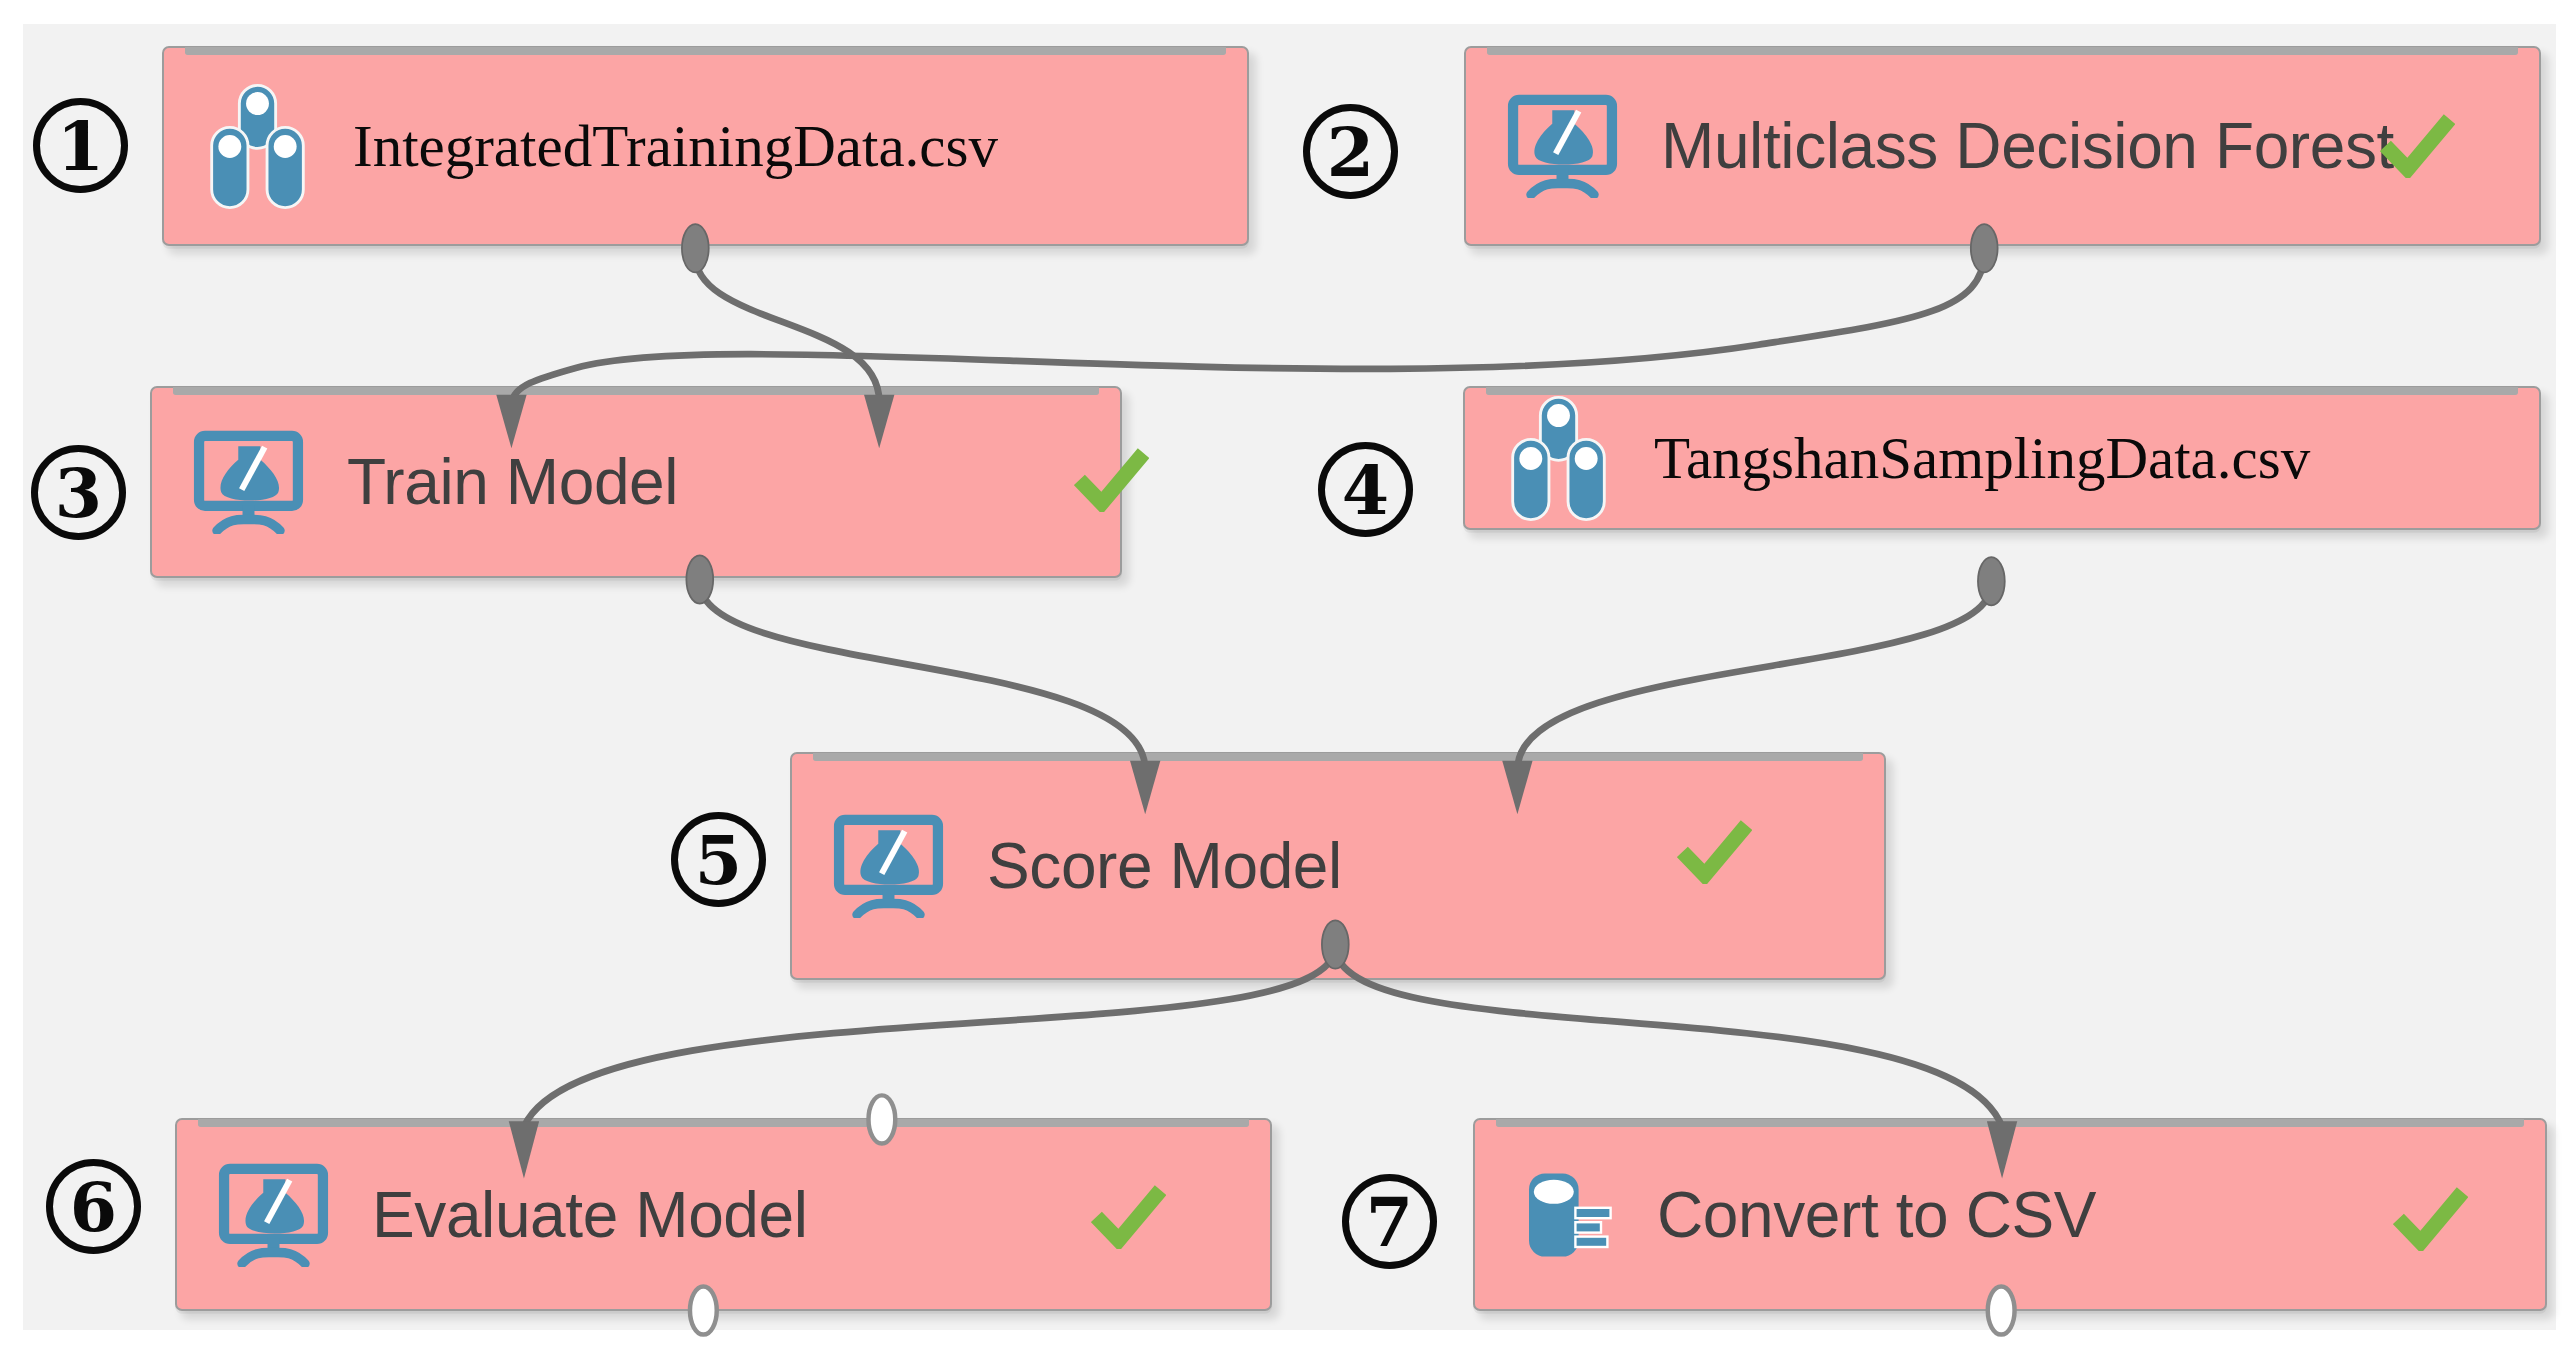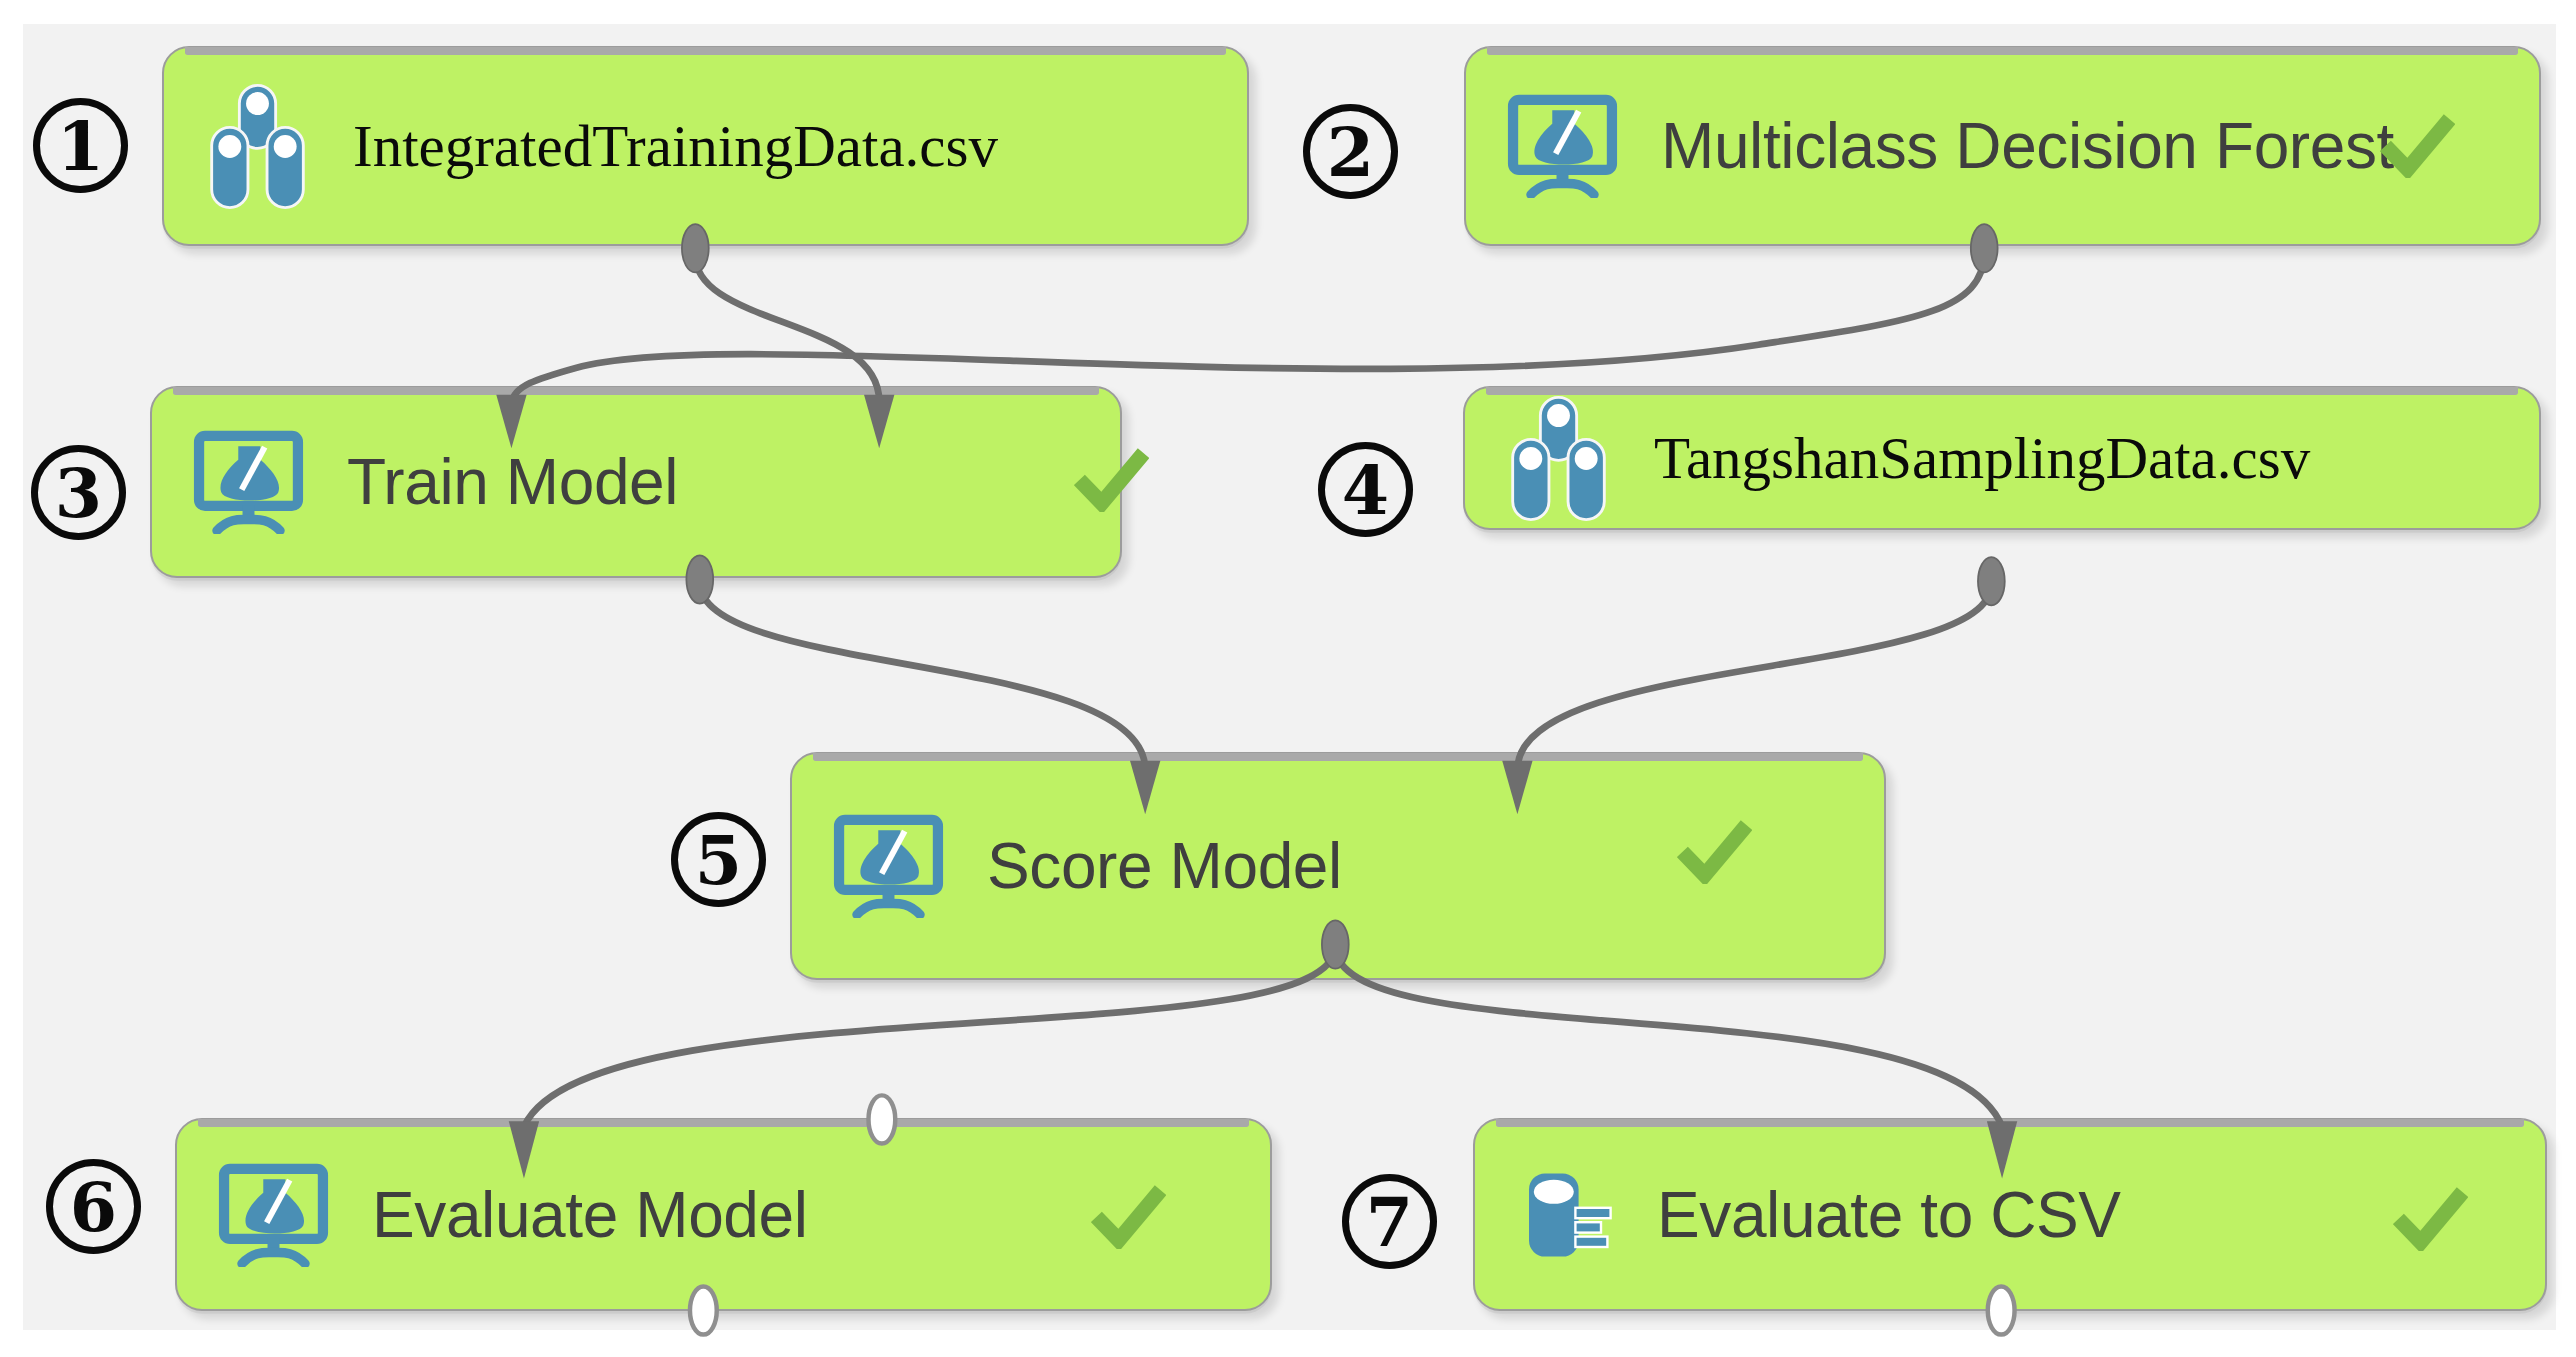--- a/index.html
+++ b/index.html
@@ -19,23 +19,23 @@
   .stage{
     position:relative;width:2576px;height:1358px;background:#ffffff;overflow:hidden;
     font-family:"Liberation Sans",sans-serif;
   }
   .canvas{
     position:absolute;left:23px;top:24px;width:2533px;height:1306px;
     background:var(--canvas-bg);
   }
   
   .node{
-    position:absolute;background:#bef264;
+    position:absolute;background:#fca5a5;
     border:2.7px solid var(--box-border);
-    border-radius:27px;
+    border-radius:7px;
     box-shadow:0 2.7px 0 rgba(0,0,0,0.05), 6.2px 7.1px 9px rgba(0,0,0,0.12);
     z-index:2;
   }
   .node::before{ 
     content:"";position:absolute;top:-0.9px;left:21.4px;right:21.4px;height:8px;
     background:var(--box-topbar);border-radius:0 0 2.7px 2.7px;
   }
   .node-inner{
     display:flex;align-items:center;height:100%;
     padding:0 134px 0 41px;gap:43px;
@@ -174,21 +174,21 @@
     </div>
   </div>
 
   <div class="node" style="left:1473px;top:1118px;width:1074px;height:193px">
     <div class="node-inner">
       <span class="icon">
         <svg width="98" height="96" viewBox="0 0 122 120">
             <use href="#sym-csv"></use>
           </svg>
       </span>
-      <span class="label label-module">Evaluate to CSV</span>
+      <span class="label label-module">Convert to CSV</span>
     </div>
   </div>
 
   <svg class="check" style="left:2380px;top:112px" viewBox="0 0 84 74">
       <polyline points="6,38 31,64 78,8"></polyline>
     </svg>
   <svg class="check" style="left:1074px;top:446px" viewBox="0 0 84 74">
       <polyline points="6,38 31,64 78,8"></polyline>
     </svg>
   <svg class="check" style="left:1677px;top:818px" viewBox="0 0 84 74">

